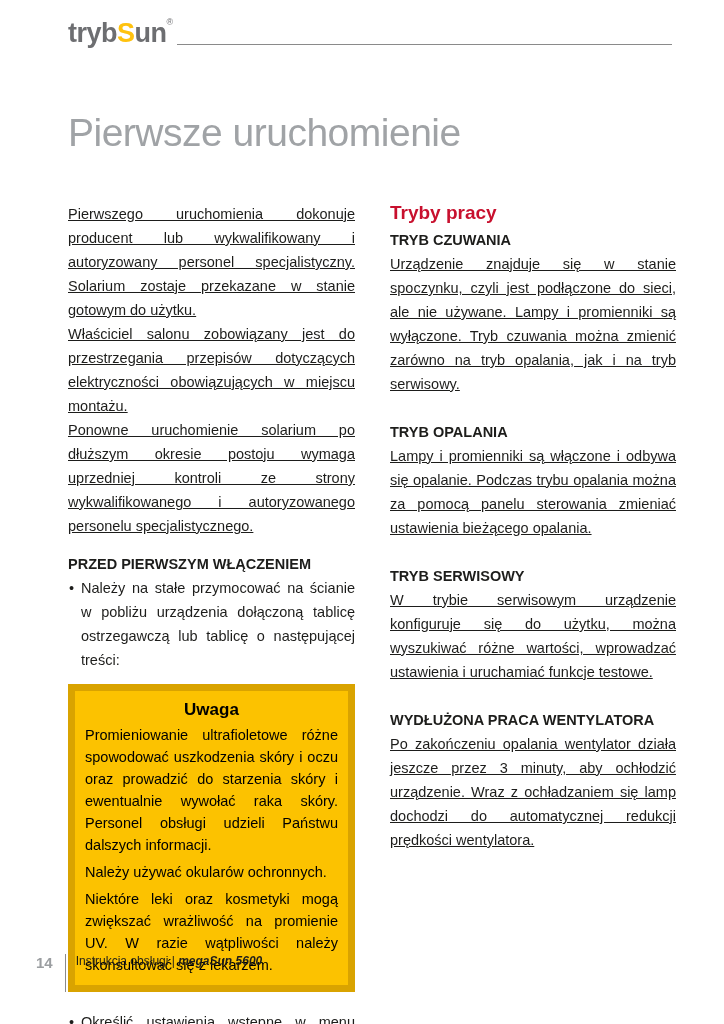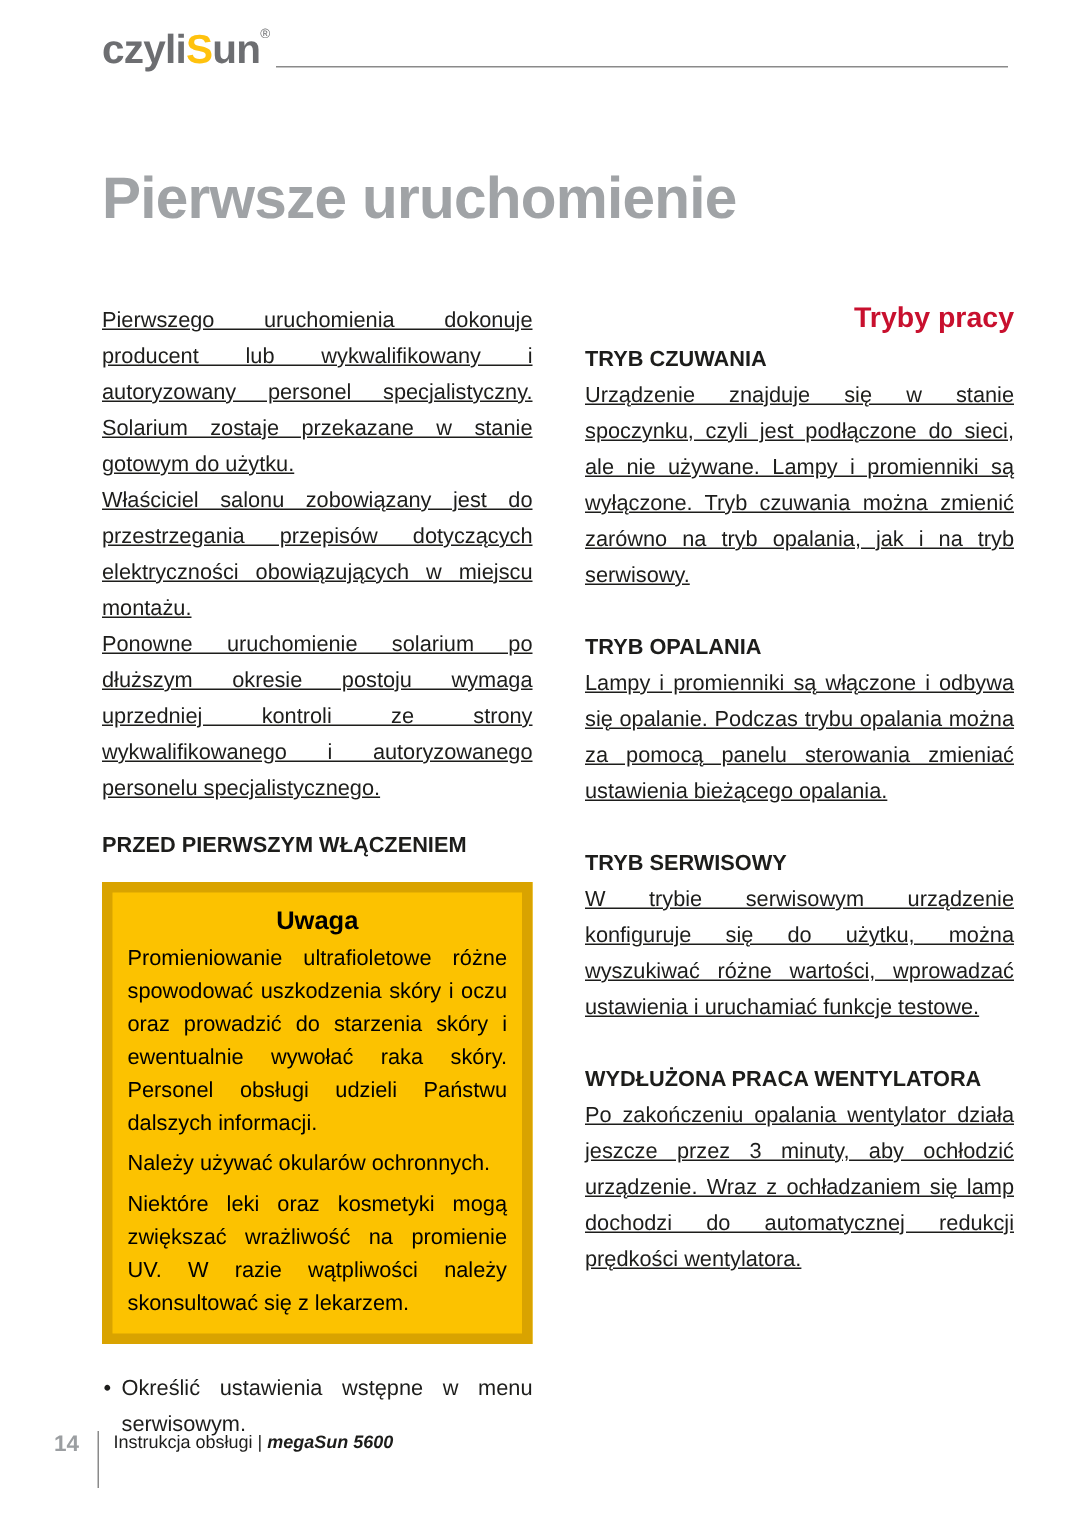--- a/index.html
+++ b/index.html
@@ -42,21 +42,21 @@
     flex: 1 1 auto;
     border-bottom: 1px solid #8a8a8a;
     margin-left: 4px;
     margin-bottom: 2px;
   }
 
   
   .page-title {
     margin: 66px 48px 0 68px;
     font-size: 39px;
-    font-weight: bold;
+    font-weight: normal;
     letter-spacing: -0.5px;
     color: #a0a3a6;
     line-height: 1.05;
   }
 
   
   .columns {
     display: flex;
     margin: 48px 48px 0 68px;
     gap: 35px;
@@ -151,51 +151,52 @@
     color: #1d1d1b;
   }
   .footer-text b { font-weight: bold; font-style: italic; }
 </style>
 </head>
 <body>
 
 <div class="page">
 
   <header class="header">
-    <div class="logo"><span>czyli</span><span class="logo-yellow">S</span><span>un</span><sup class="logo-reg">®</sup></div>
+    <div class="logo"><span>tryb</span><span class="logo-yellow">S</span><span>un</span><sup class="logo-reg">®</sup></div>
     <div class="header-rule"></div>
   </header>
 
   <h1 class="page-title">Pierwsze uruchomienie</h1>
 
   <main class="columns">
 
     <section class="col col-left">
       <p class="body-text">Pierwszego uruchomienia dokonuje producent lub wykwalifikowany i autoryzowany personel specjalistyczny. Solarium zostaje przekazane w stanie gotowym do użytku.</p>
       <p class="body-text">Właściciel salonu zobowiązany jest do przestrzegania przepisów dotyczących elektryczności obowiązujących w miejscu montażu.</p>
       <p class="body-text">Ponowne uruchomienie solarium po dłuższym okresie postoju wymaga uprzedniej kontroli ze strony wykwalifikowanego i autoryzowanego personelu specjalistycznego.</p>
 
       <h3 class="subheading">PRZED PIERWSZYM WŁĄCZENIEM</h3>
 
+      <div class="bullet">Należy na stałe przymocować na ścianie w pobliżu urządzenia dołączoną tablicę ostrzegawczą lub tablicę o następującej treści:</div>
 
       <aside class="warning-box" style="background-color: rgb(252, 194, 0); border-color: rgb(217, 163, 0);">
         <div class="warning-title">Uwaga</div>
         <p class="warning-text">Promieniowanie ultrafioletowe różne spowodować uszkodzenia skóry i oczu oraz prowadzić do starzenia skóry i ewentualnie wywołać raka skóry. Personel obsługi udzieli Państwu dalszych informacji.</p>
         <p class="warning-text">Należy używać okularów ochronnych.</p>
         <p class="warning-text">Niektóre leki oraz kosmetyki mogą zwiększać wrażliwość na promienie UV. W razie wątpliwości należy skonsultować się z lekarzem.</p>
       </aside>
 
       <div class="bullets-after">
         <div class="bullet">Określić ustawienia wstępne w menu serwisowym.</div>
 
       </div>
     </section>
 
     <section class="col col-right">
-      <h2 class="red-heading" style="color: rgb(200, 16, 46); text-align: right;">Tryby pracy</h2>
+      <h2 class="red-heading" style="color: rgb(200, 16, 46);">Tryby pracy</h2>
 
       <div class="mode-section">
         <h3 class="subheading">TRYB CZUWANIA</h3>
         <p class="body-text">Urządzenie znajduje się w stanie spoczynku, czyli jest podłączone do sieci, ale nie używane. Lampy i promienniki są wyłączone. Tryb czuwania można zmienić zarówno na tryb opalania, jak i na tryb serwisowy.</p>
       </div>
 
       <div class="mode-section">
         <h3 class="subheading">TRYB OPALANIA</h3>
         <p class="body-text">Lampy i promienniki są włączone i odbywa się opalanie. Podczas trybu opalania można za pomocą panelu sterowania zmieniać ustawienia bieżącego opalania.</p>
       </div>

